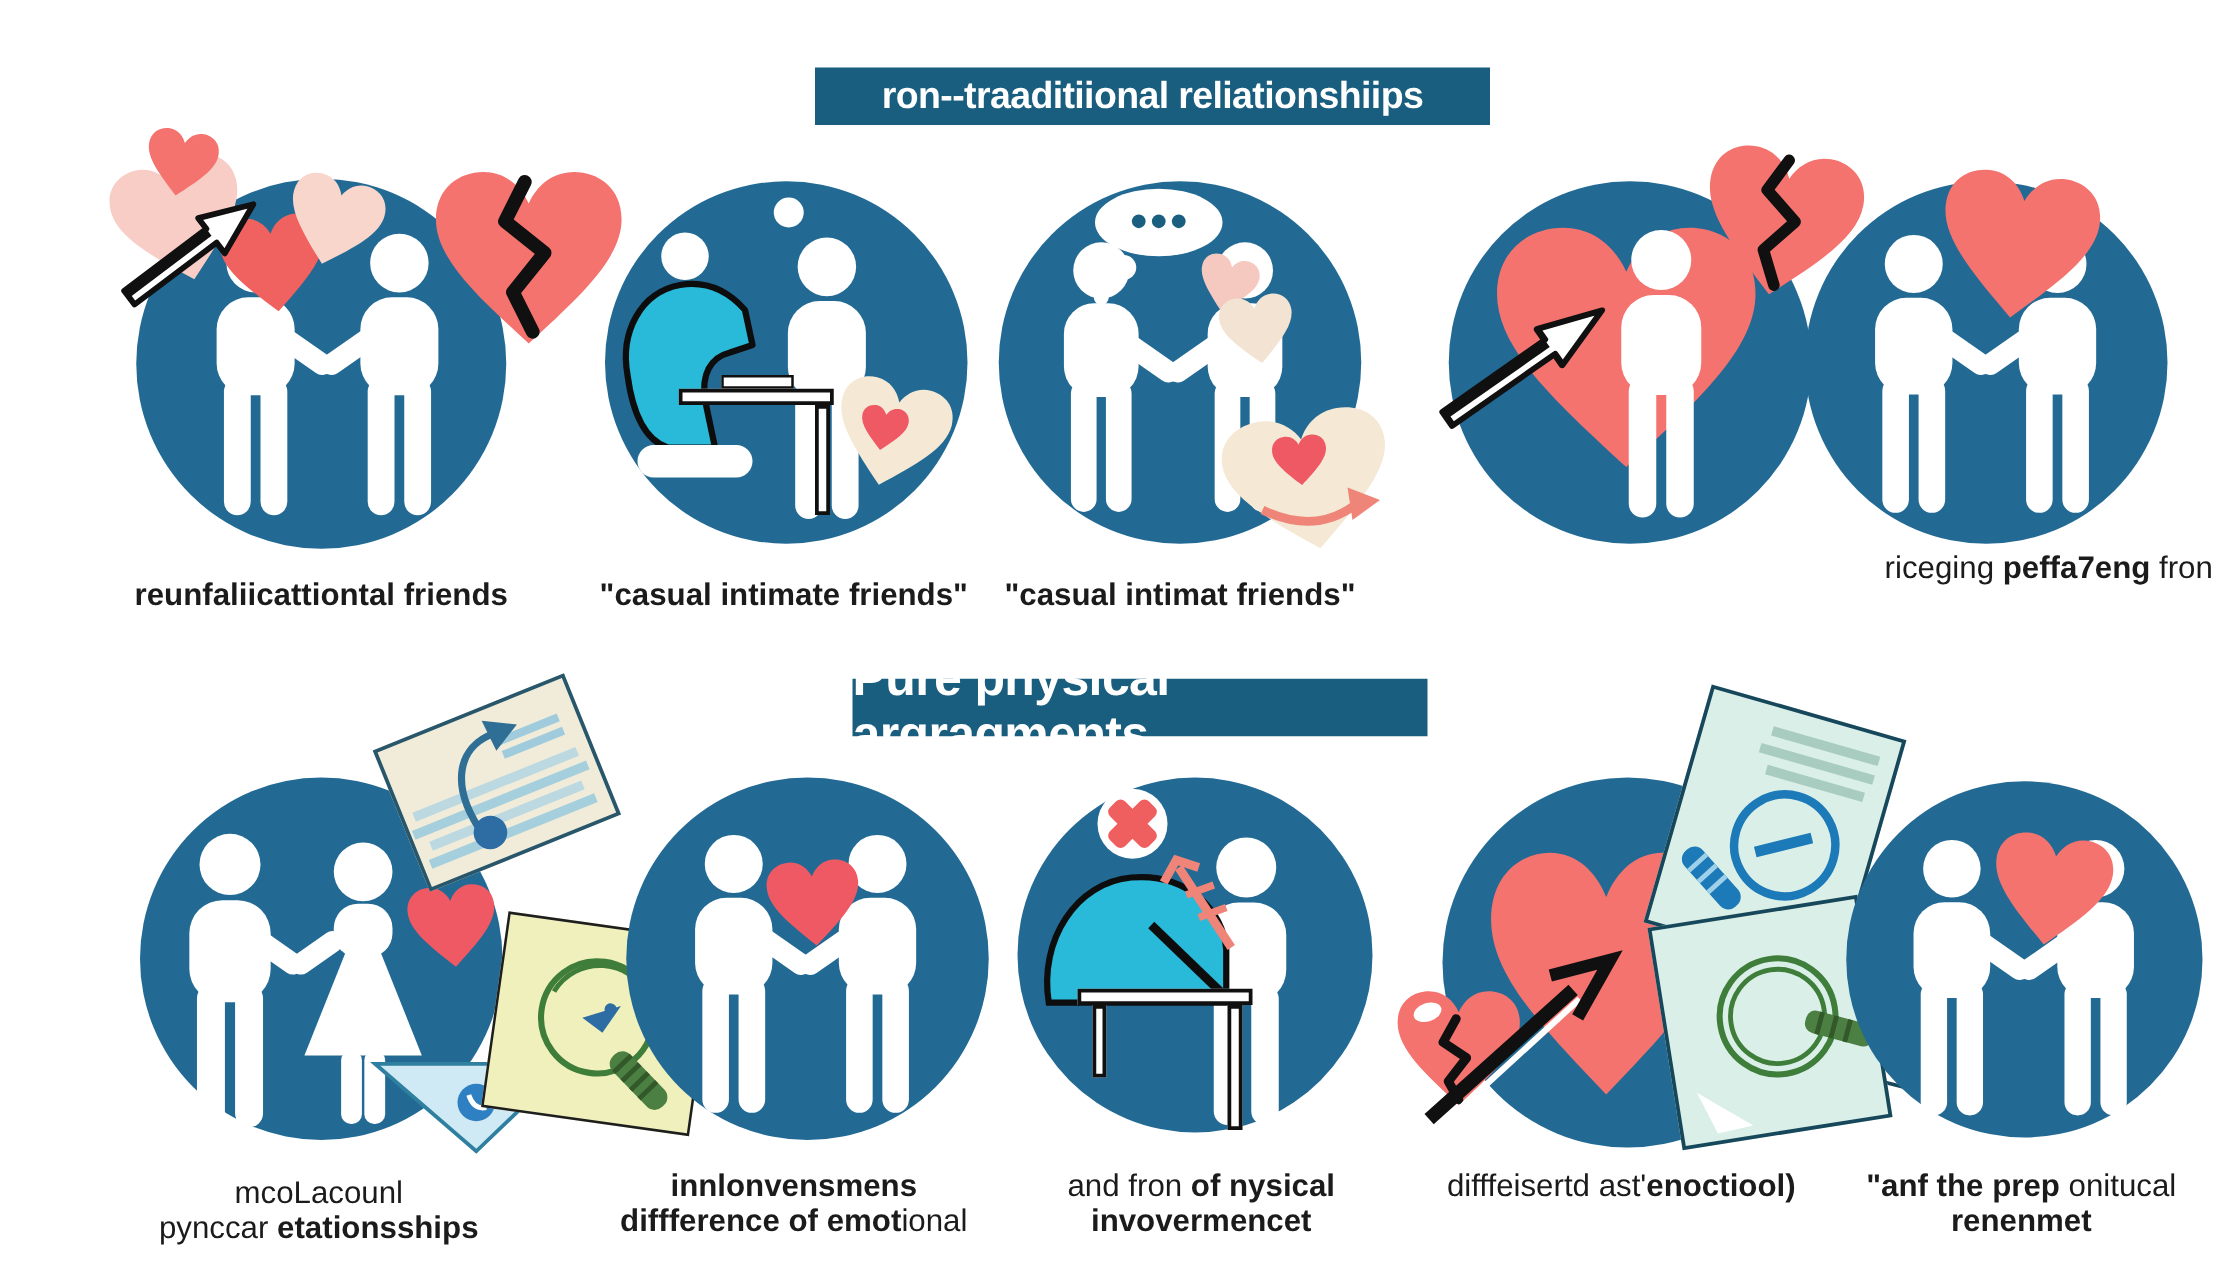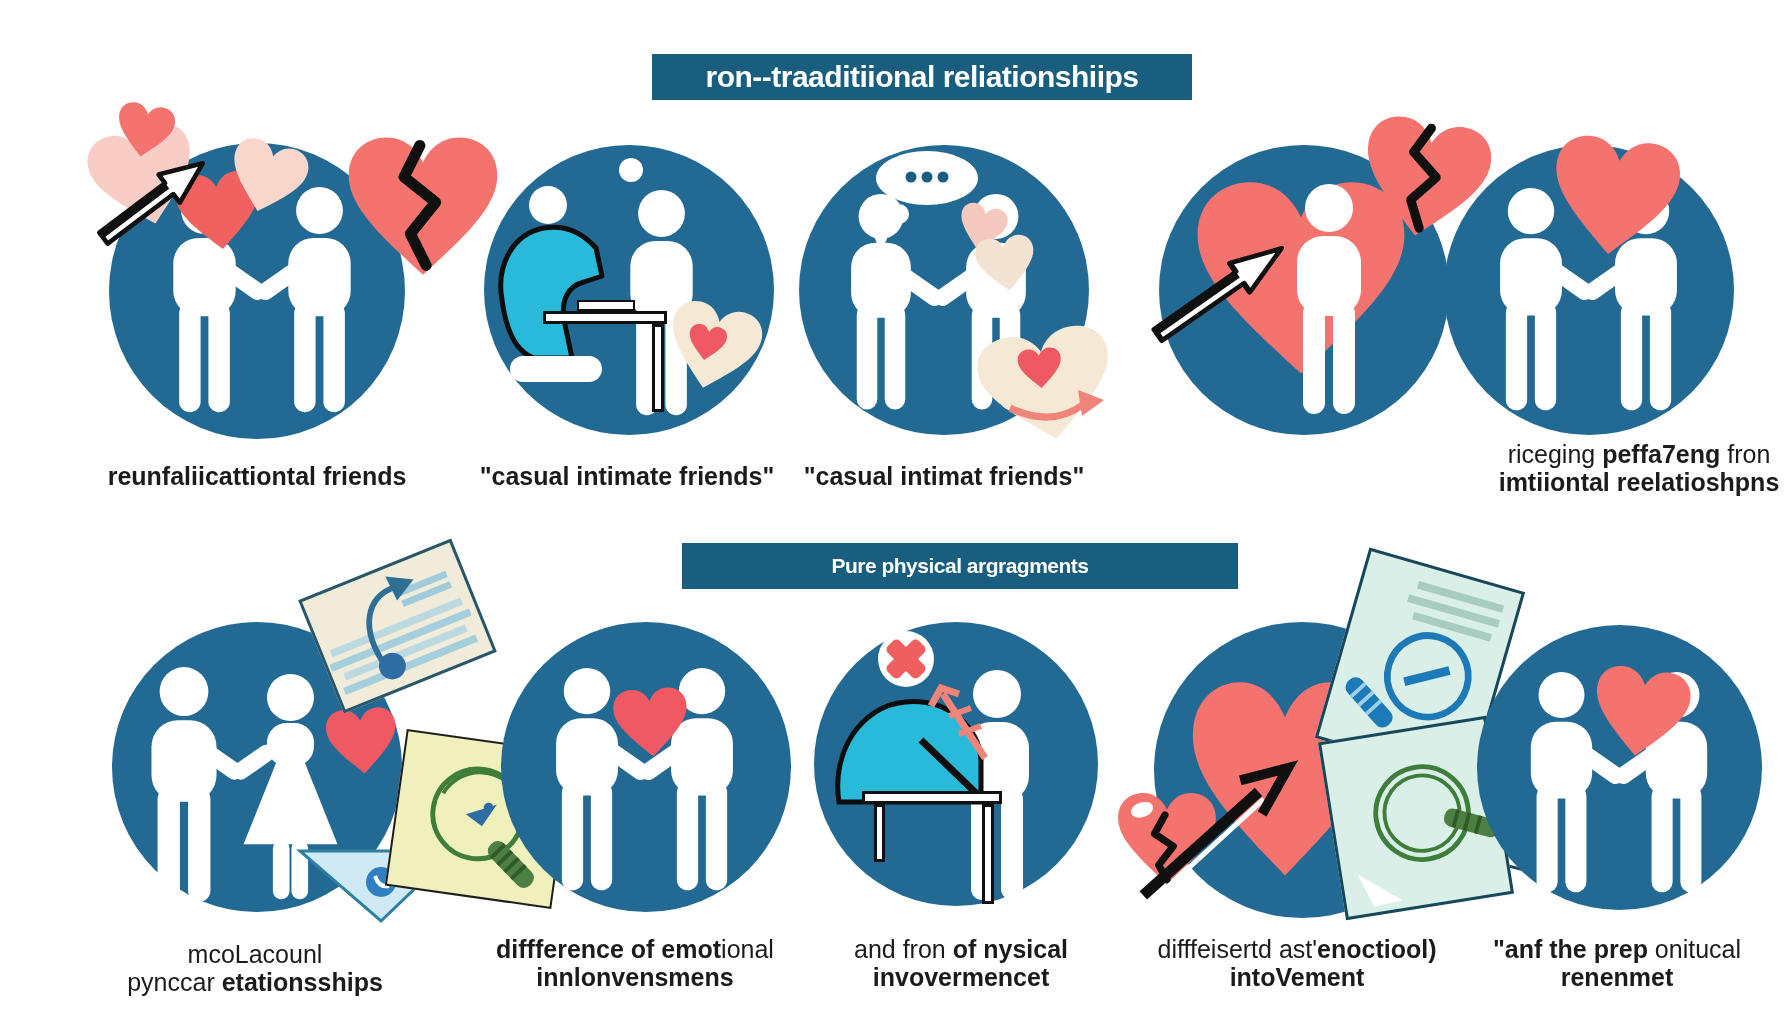--- a/index.html
+++ b/index.html
@@ -4,21 +4,21 @@
 <style>
   html,body{margin:0;padding:0;background:#ffffff;}
   .stage{position:relative;width:1792px;height:1024px;background:#ffffff;overflow:hidden;
          font-family:"Liberation Sans",sans-serif;margin-left:29px;}
   .abs{position:absolute;}
   svg.abs{overflow:visible;}
   .circle{position:absolute;border-radius:50%;background:#226a94;}
   .banner{position:absolute;background:#195e7e;color:#ffffff;font-weight:700;
           display:flex;align-items:center;justify-content:center;letter-spacing:-0.5px;}
   #b1{left:623px;top:54px;width:540px;height:46px;font-size:30px;}
-  #b2{left:653px;top:543px;width:556px;height:46px;font-size:21px;}
+  #b2{left:653px;top:543px;width:460px;height:46px;font-size:40px;}
   .cap{position:absolute;transform:translateX(-50%);text-align:center;color:#1b1b1b;
        font-size:25px;line-height:28px;white-space:nowrap;}
   .cap .bd{font-weight:700;}
   .arm{position:absolute;background:#ffffff;height:17px;border-radius:9px;}
   .tbl{position:absolute;background:#ffffff;border:3px solid #101010;box-sizing:border-box;}
   .doc{position:absolute;box-sizing:border-box;}
 </style>
 </head>
 <body>
 
@@ -299,36 +299,34 @@
     <div><span class="bd">reunfaliicattiontal friends</span></div>
   </div>
   <div class="cap" style="left:598px;top:462px">
     <div><span class="bd">"casual intimate friends"</span></div>
   </div>
   <div class="cap" style="left:915px;top:462px">
     <div><span class="bd">"casual intimat friends"</span></div>
   </div>
   <div class="cap" style="left:1610px;top:440px">
     <div><span>riceging </span><span class="bd">peffa7eng</span><span> fron</span></div>
-    <div><span class="bd">imtiiontal reelatioshpns</span></div>
   </div>
   <div class="cap" style="left:226px;top:940px">
     <div><span>mcoLacounl</span></div>
     <div><span>pynccar </span><span class="bd">etationsships</span></div>
   </div>
   <div class="cap" style="left:606px;top:935px">
+    <div><span class="bd">innlonvensmens</span></div>
     <div><span class="bd">diffference of emot</span><span>ional</span></div>
-    <div><span class="bd">innlonvensmens</span></div>
   </div>
   <div class="cap" style="left:932px;top:935px">
     <div><span>and fron </span><span class="bd">of nysical</span></div>
     <div><span class="bd">invovermencet</span></div>
   </div>
   <div class="cap" style="left:1268px;top:935px">
     <div><span>difffeisertd ast'</span><span class="bd">enoctiool)</span></div>
-    <div><span class="bd">intoVement</span></div>
   </div>
   <div class="cap" style="left:1588px;top:935px">
     <div><span class="bd">"anf the prep </span><span>onitucal</span></div>
     <div><span class="bd">renenmet</span></div>
   </div>
 
 </div>
 
 </body></html>

